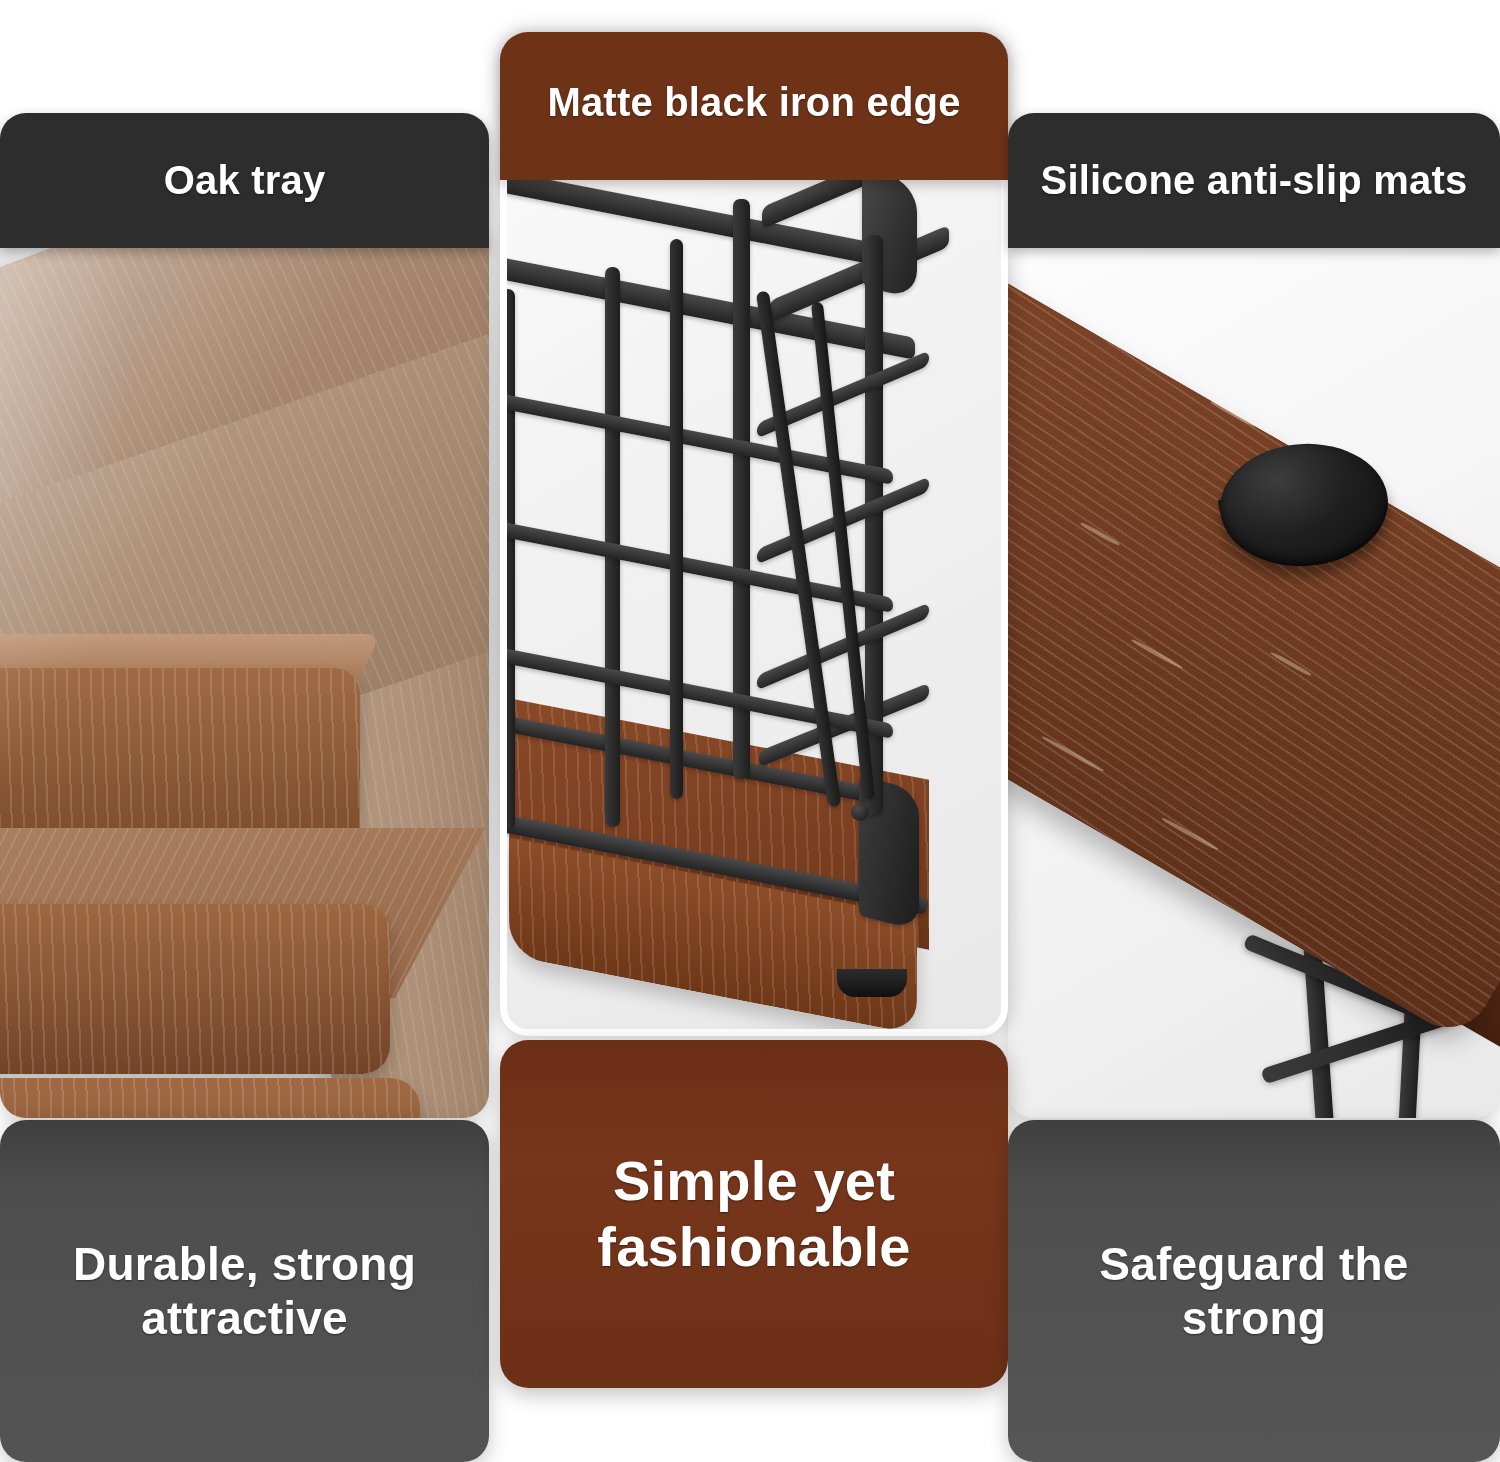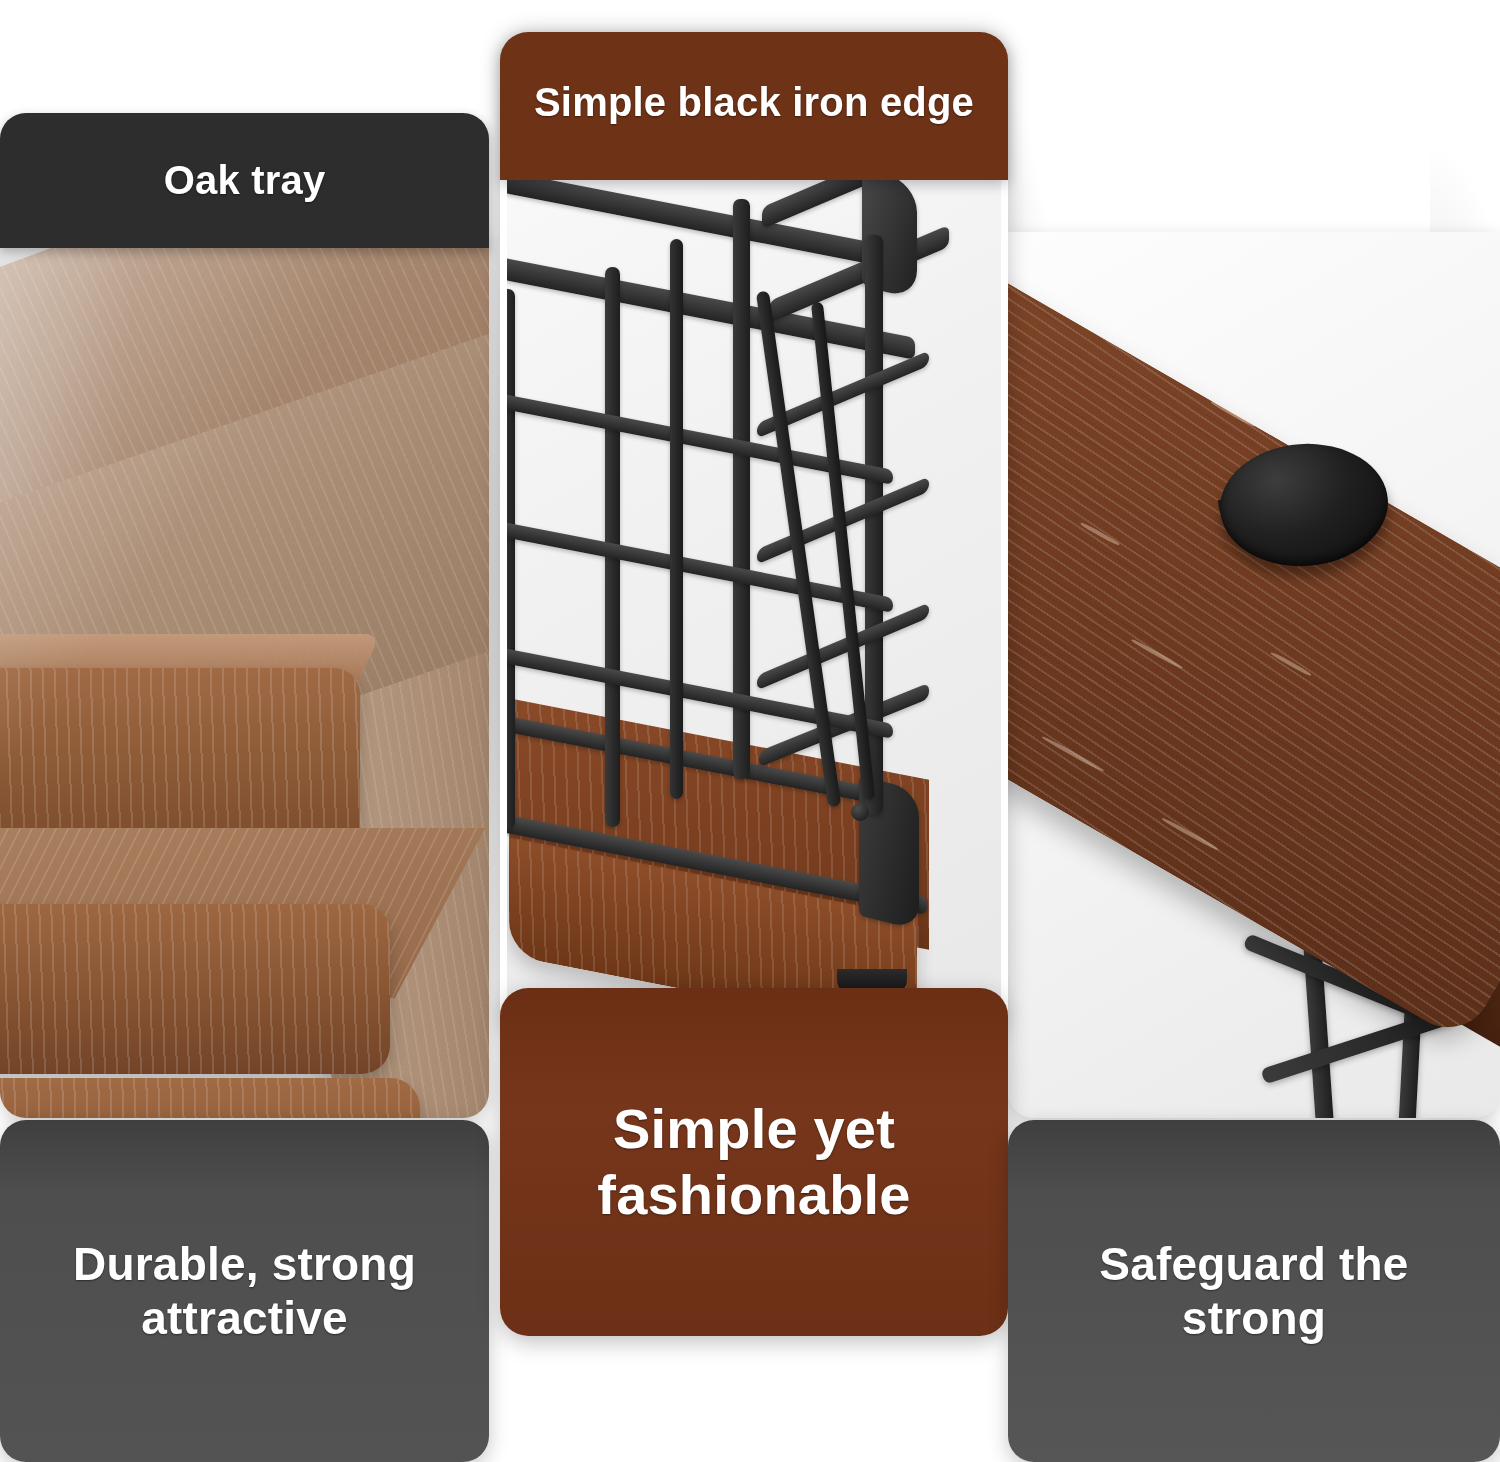--- a/index.html
+++ b/index.html
@@ -76,21 +76,21 @@
   }
   #center-photo {
     left: 500px; top: 32px; width: 508px; height: 1004px;
     border-radius: 28px;
     border: 7px solid #ffffff;
     background: #f4f4f4;
     box-shadow: 0 0 22px rgba(0,0,0,.22);
     z-index: 5;
   }
   #center-footer {
-    left: 500px; top: 988px; width: 508px; height: 348px;
+    left: 500px; top: 1040px; width: 508px; height: 348px;
     background: linear-gradient(180deg,#6b2f15 0%, #76361b 35%, #6c3016 100%);
     border-radius: 28px;
     font-size: 56px;
     padding: 0 36px;
     box-shadow: 0 6px 22px rgba(0,0,0,.25);
   }
 
   
   #right-header {
     left: 1008px; top: 113px; width: 492px; height: 135px;
@@ -344,21 +344,21 @@
                               background:linear-gradient(90deg,#2f2f2f,#171717);"></div>
       <div class="bar" style="left:163px;top:200px;width:13px;height:560px;
                               background:linear-gradient(90deg,#343434,#1b1b1b);"></div>
 
       <div style="position:absolute;left:344px;top:764px;width:18px;height:18px;border-radius:50%;
                   background:radial-gradient(circle at 35% 30%,#4d4d4d,#141414);"></div>
     </div>
   </div>
 
   <div class="label-panel" id="center-header">
-    <span>Simple black iron edge</span>
+    <span>Matte black iron edge</span>
   </div>
 
   <div class="label-panel" id="center-footer">
     <span>Simple yet fashionable</span>
   </div>
 
   <div class="photo-card" id="right-photo">
     <div class="scene" id="ph3-bg">
 
       <div class="leg" style="left:300px;top:630px;width:18px;height:300px;transform:rotate(-4deg);"></div>
@@ -375,18 +375,21 @@
 
       <div class="fleck" style="left:70px;top:300px;width:44px;height:4px;transform:rotate(29deg);"></div>
       <div class="fleck" style="left:120px;top:420px;width:58px;height:4px;transform:rotate(29deg);"></div>
       <div class="fleck" style="left:30px;top:520px;width:70px;height:4px;transform:rotate(29deg);"></div>
       <div class="fleck" style="left:200px;top:180px;width:50px;height:4px;transform:rotate(29deg);"></div>
       <div class="fleck" style="left:260px;top:430px;width:46px;height:4px;transform:rotate(29deg);"></div>
       <div class="fleck" style="left:150px;top:600px;width:64px;height:4px;transform:rotate(29deg);"></div>
     </div>
   </div>
 
+  <div class="label-panel" id="right-header">
+    <span>Silicone anti-slip mats</span>
+  </div>
 
   <div class="label-panel" id="right-footer">
     <span>Safeguard the strong</span>
   </div>
 
 </div>
 
 </body></html>

